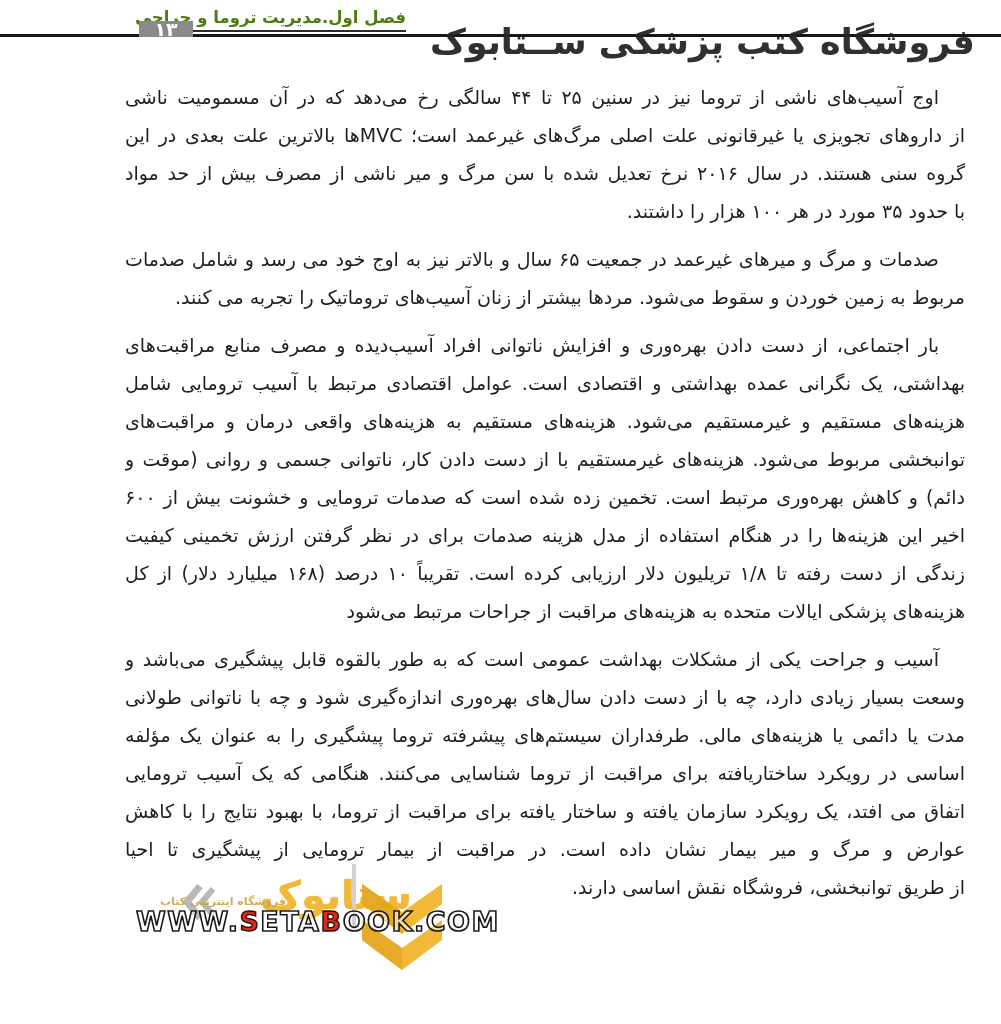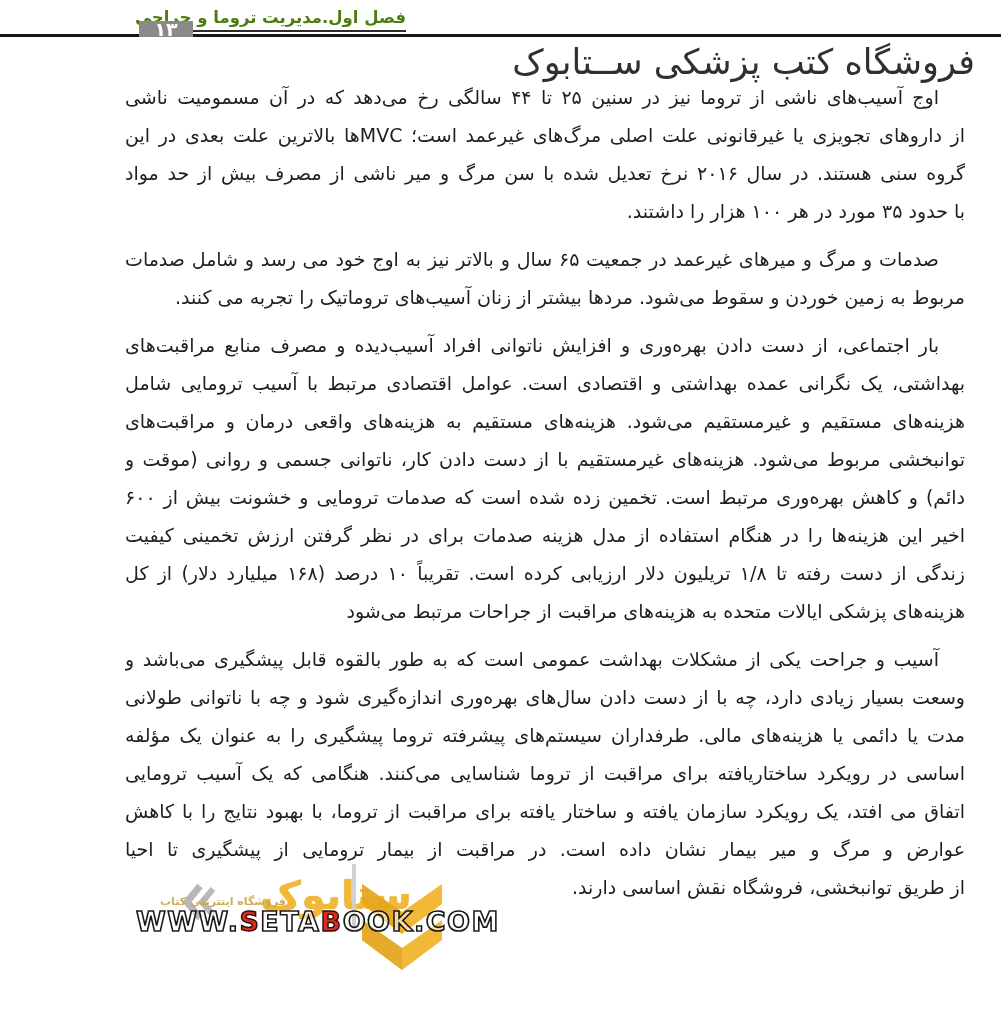--- a/index.html
+++ b/index.html
@@ -9,22 +9,22 @@
   
   .chapter-title{position:absolute;top:8px;left:158px;width:248px;text-align:center;
         direction:rtl;font-size:16.5px;font-weight:bold;color:#4d7c0f;white-space:nowrap;}
   .thin-rule{position:absolute;top:30px;left:146px;width:260px;height:2px;background:#2b2b2b;}
   .thick-rule{position:absolute;top:34px;left:0;width:1001px;height:3px;background:#161616;}
   .page-number-box{position:absolute;top:21px;left:139px;width:54px;height:16px;background:#8a8a8a;
         color:#ffffff;font-size:19px;font-weight:bold;display:flex;align-items:center;justify-content:center;
         z-index:3;}
 
   
-  .wm-title{position:absolute;top:22px;right:26px;direction:rtl;font-size:35px;font-weight:normal;
-        color:#252525;z-index:4;opacity:.95;white-space:nowrap;margin-top:20px;}
+  .wm-title{position:absolute;top:22px;right:26px;direction:rtl;font-size:35px;font-weight:bold;
+        color:#252525;z-index:4;opacity:.95;white-space:nowrap;}
 
   
   .body-text{position:absolute;top:78px;left:125px;width:840px;direction:rtl;
         font-size:19px;color:#1f1f1f;z-index:1;}
   .para{margin:0 0 10px 0;}
   .line{height:38px;line-height:38px;overflow:hidden;text-align:justify;text-align-last:justify;white-space:nowrap;}
   .line.plast{text-align-last:start;}
   .line.first{padding-right:26px;}
 
   

